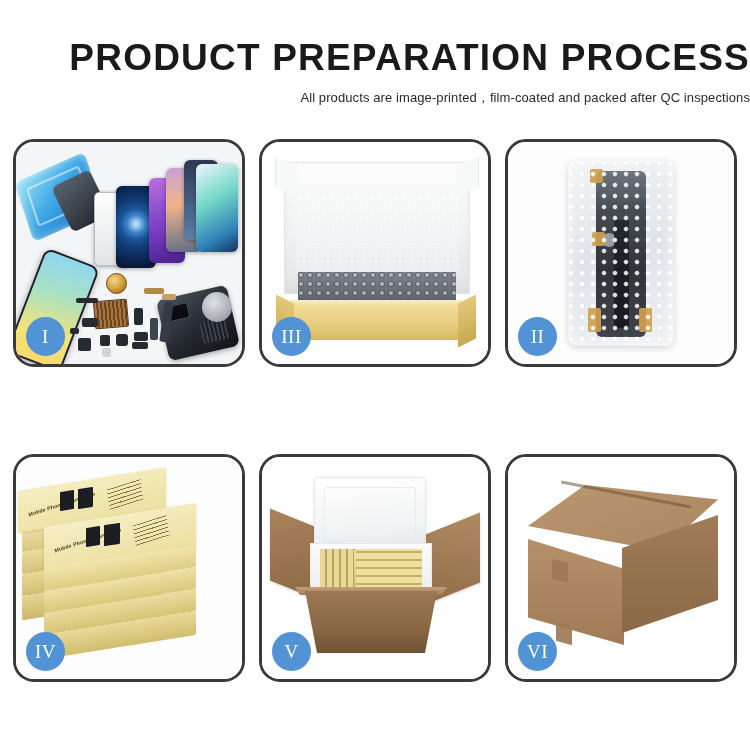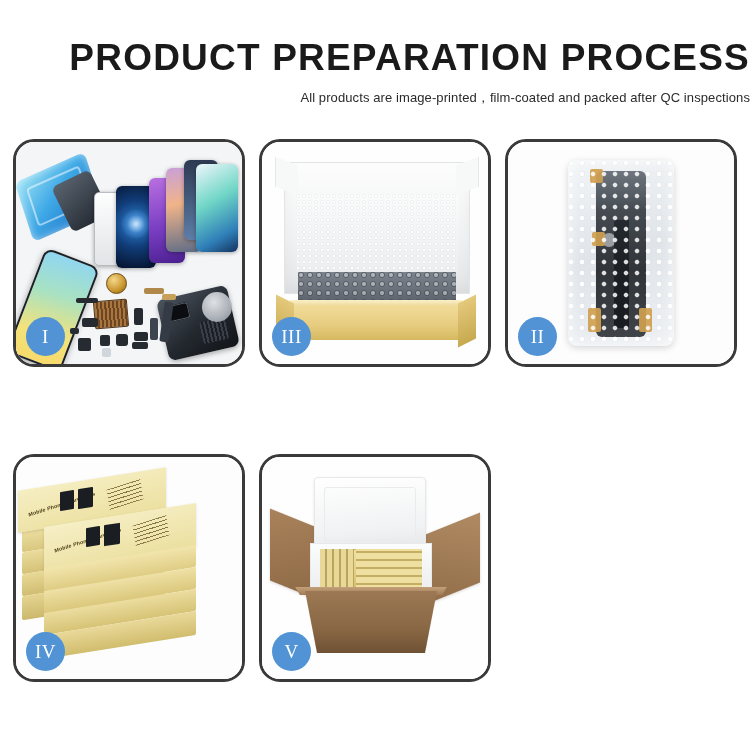--- a/index.html
+++ b/index.html
@@ -573,15 +573,26 @@
         <div class="c5-flapR"></div>
         <div class="c5-foamLid"></div>
         <div class="c5-foamBody"></div>
         <div class="c5-inner"></div>
         <div class="c5-rim"></div>
         <div class="c5-front"></div>
       </div>
       <div class="badge">V</div>
     </div>
 
+    <div class="card">
+      <div class="card-photo c6">
+        <div class="c6-top"></div>
+        <div class="c6-left"></div>
+        <div class="c6-right"></div>
+        <div class="c6-seam"></div>
+        <div class="c6-tape tp1"></div>
+        <div class="c6-tape tp2"></div>
+      </div>
+      <div class="badge">VI</div>
+    </div>
 
   </div>
 </div>
 
 </body></html>

